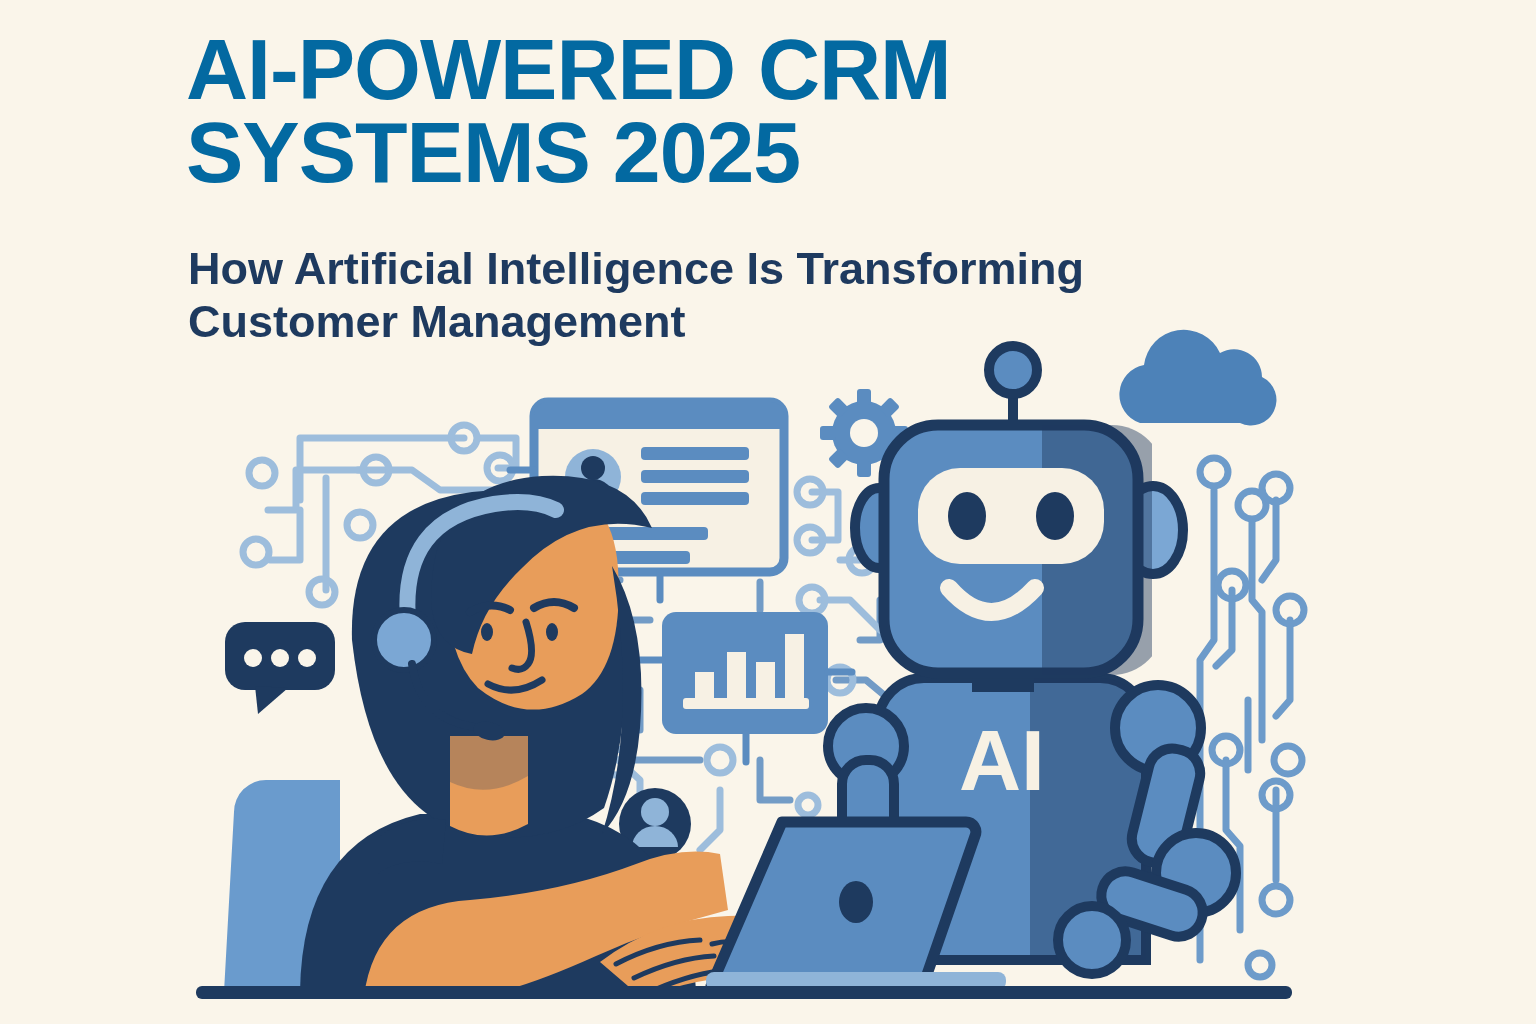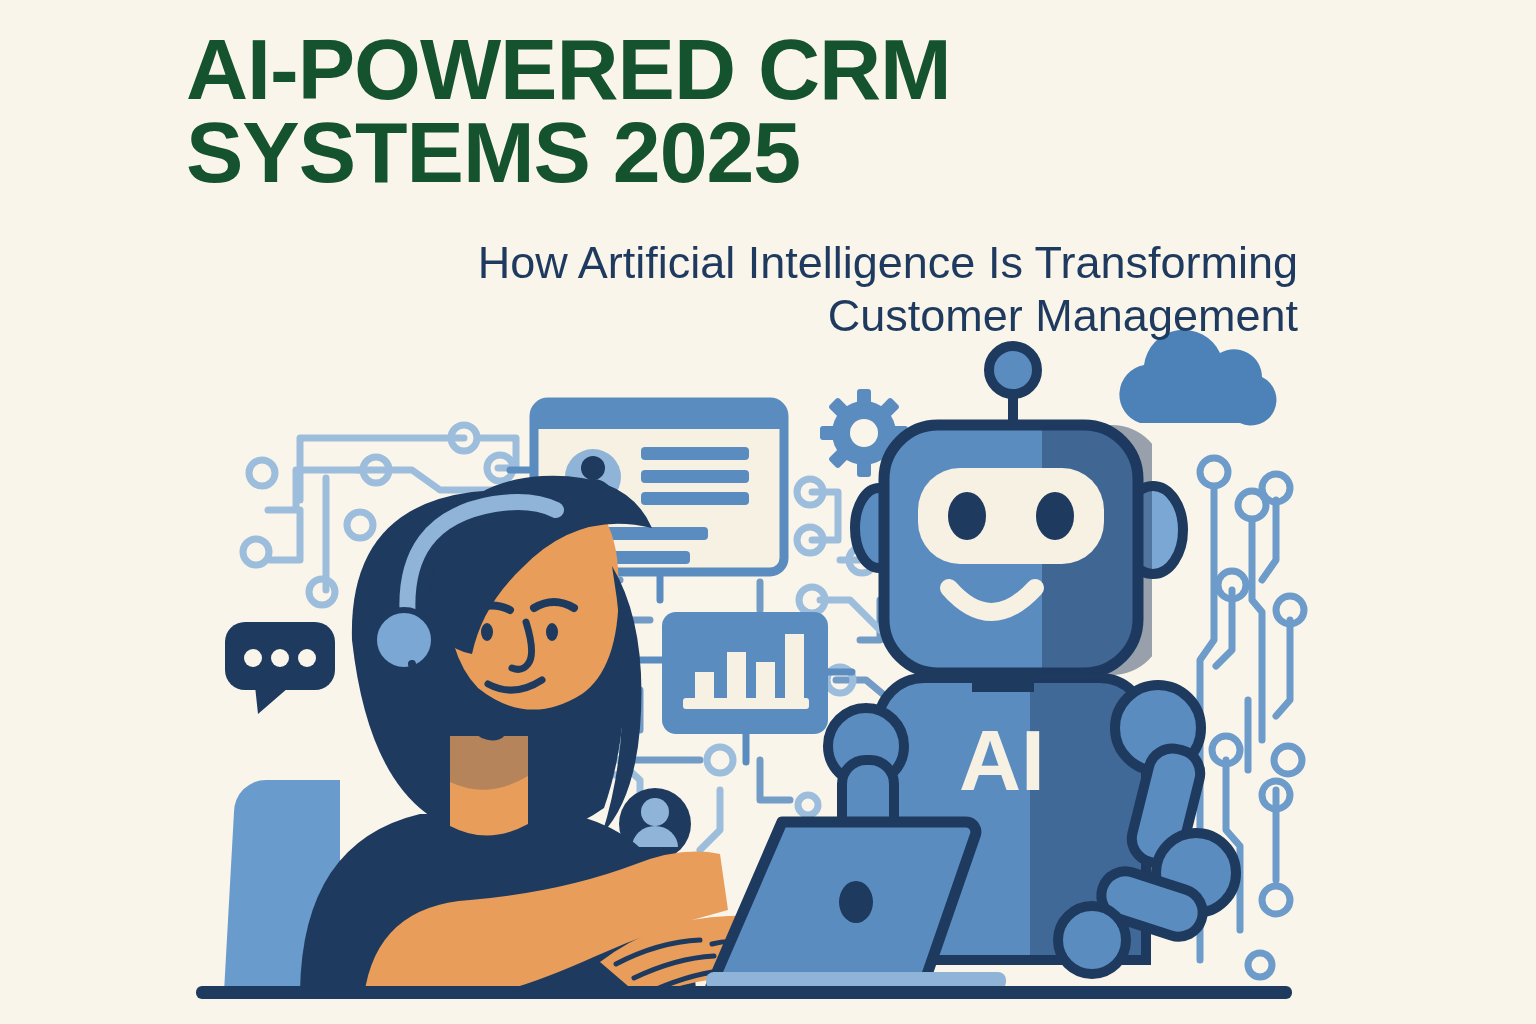--- a/index.html
+++ b/index.html
@@ -15,34 +15,33 @@
     width:1536px; height:1024px;
   }
   .hero-title {
     position:absolute;
     left:186px; top:28px;
     width:1000px;
     font-size:86px;
     font-weight:bold;
     line-height:0.96;
     letter-spacing:-1px;
-    color:#14532d;
+    color:#0369a1;
     text-transform:uppercase;
     white-space:pre-line;
   }
   .hero-subtitle {
     position:absolute;
-    left:188px; top:236px;
+    left:188px; top:242px;
     width:1110px;
     font-size:45px;
-    font-weight:400;
+    font-weight:700;
     line-height:1.18;
     color:#1e3a5f;
     white-space:pre-line;
-    text-align:right;
   }
   svg { display:block; }
 </style>
 </head>
 <body>
 
 <svg id="canvas" viewBox="0 0 1536 1024">
 
   <defs>
     <clipPath id="headClip">

